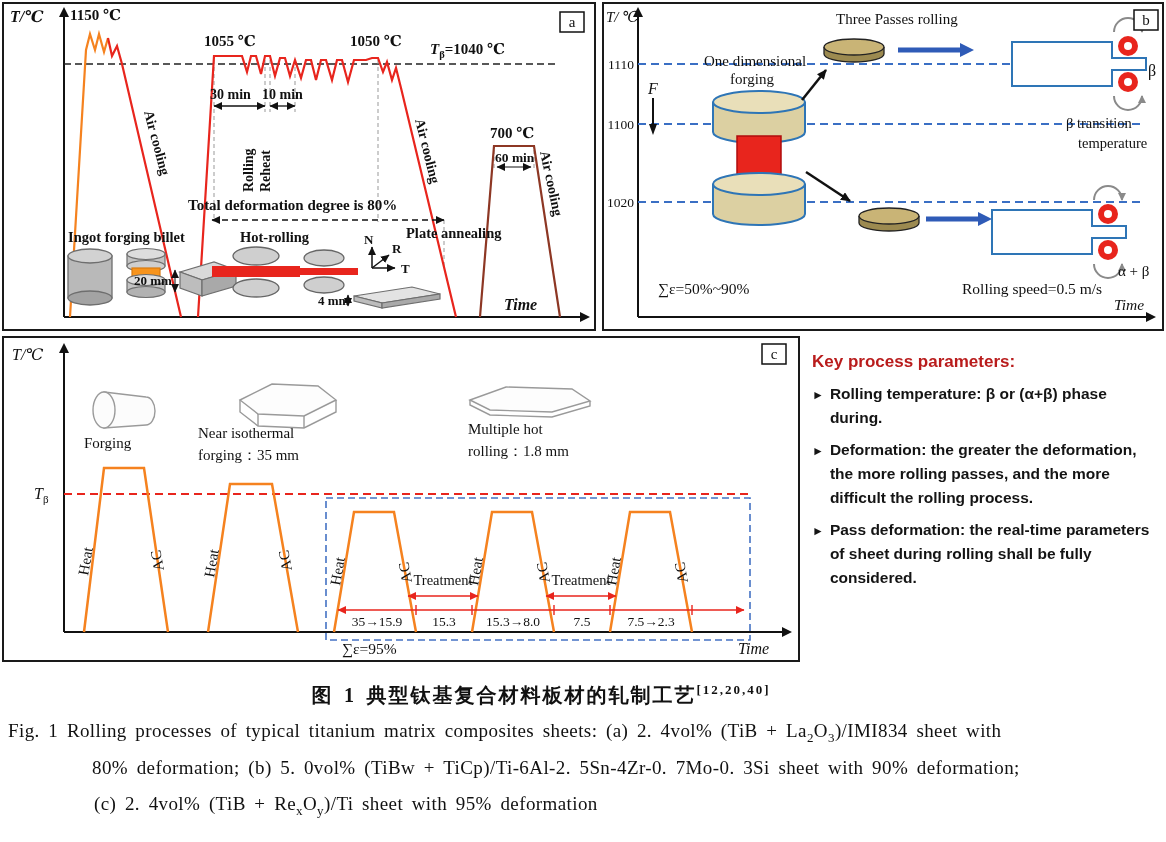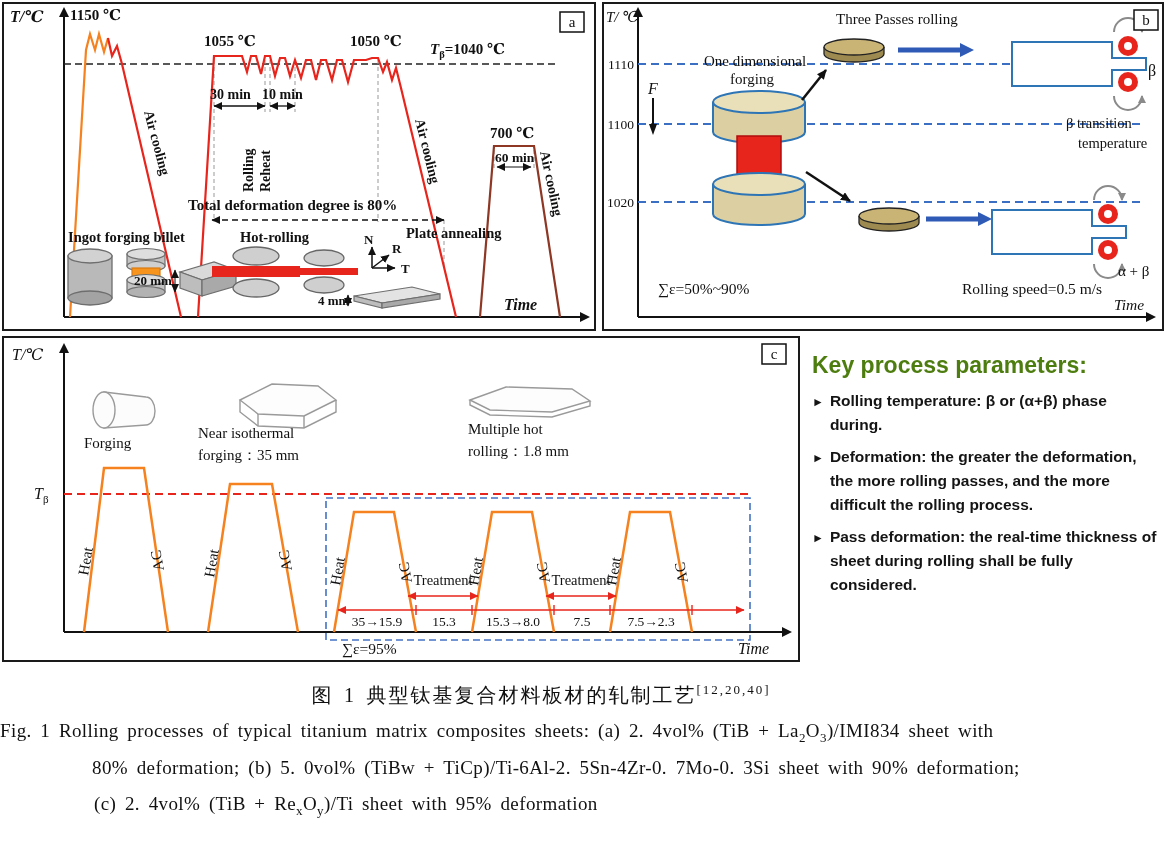--- a/index.html
+++ b/index.html
@@ -6,30 +6,30 @@
   html,body{width:1166px;height:842px;background:#fff;overflow:hidden;
     font-family:"Liberation Serif","DejaVu Serif",serif;color:#111}
   .panel{position:absolute;border:2px solid #1a1a1a;background:#fff}
   #panel-a{left:2px;top:2px;width:594px;height:329px}
   #panel-b{left:602px;top:2px;width:562px;height:329px}
   #panel-c{left:2px;top:336px;width:798px;height:326px}
   svg{display:block}
   text{font-family:"Liberation Serif","DejaVu Serif",serif;fill:#111}
   .kp{position:absolute;left:812px;top:352px;width:350px;
       font-family:"Liberation Sans","DejaVu Sans",sans-serif}
-  .kp-title{color:#4d7c0f;font-weight:bold;font-size:23px;margin-bottom:10px}
+  .kp-title{color:#b91c1c;font-weight:bold;font-size:17px;margin-bottom:10px}
   .kp-bullet{display:flex;gap:6px;margin-bottom:8px;font-weight:bold;
       font-size:15.5px;line-height:1.55;color:#141414}
   .kp-marker{font-size:12px;padding-top:4px;flex:0 0 auto}
   .cap{position:absolute;font-size:19px;letter-spacing:.4px;word-spacing:3.5px;white-space:nowrap}
   .cap sub{font-size:13px}
   .cap sup{font-size:13px}
-  #cap-zh{top:682px;left:0;width:1082px;text-align:center;font-weight:normal;font-size:20px;
+  #cap-zh{top:682px;left:0;width:1082px;text-align:center;font-weight:bold;font-size:20px;
       letter-spacing:2px;font-family:"Liberation Serif","DejaVu Serif",serif}
-  #cap-en1{top:720px;left:0}
+  #cap-en1{top:720px;left:8px}
   #cap-en2{top:757px;left:92px}
   #cap-en3{top:793px;left:94px}
 </style>
 </head>
 <body>
 
 <div class="panel" id="panel-a">
 <svg viewBox="0 0 590 325" width="590" height="325">
   <defs>
     <marker id="amk" markerUnits="userSpaceOnUse" markerWidth="10" markerHeight="9" refX="8" refY="4" orient="auto-start-reverse">
@@ -331,20 +331,20 @@
   <div class="kp-bullet">
     <span class="kp-marker">►</span>
     <span class="kp-text">Rolling temperature: β or (α+β) phase during.</span>
   </div>
   <div class="kp-bullet">
     <span class="kp-marker">►</span>
     <span class="kp-text">Deformation: the greater the deformation, the more rolling passes, and the more difficult the rolling process.</span>
   </div>
   <div class="kp-bullet">
     <span class="kp-marker">►</span>
-    <span class="kp-text">Pass deformation: the real-time thickness of sheet during rolling shall be fully considered.</span>
+    <span class="kp-text">Pass deformation: the real-time parameters of sheet during rolling shall be fully considered.</span>
   </div>
 </div>
 
 <div class="cap" id="cap-zh">图 1  典型钛基复合材料板材的轧制工艺<sup>[12,20,40]</sup></div>
 <div class="cap" id="cap-en1">Fig. 1  Rolling processes of typical titanium matrix composites sheets: (a) 2. 4vol% (TiB + La<sub>2</sub>O<sub>3</sub>)/IMI834 sheet with</div>
 <div class="cap" id="cap-en2">80% deformation; (b) 5. 0vol% (TiBw + TiCp)/Ti-6Al-2. 5Sn-4Zr-0. 7Mo-0. 3Si sheet with 90% deformation;</div>
 <div class="cap" id="cap-en3">(c) 2. 4vol% (TiB + Re<sub>x</sub>O<sub>y</sub>)/Ti sheet with 95% deformation</div>
 
 </body></html>

